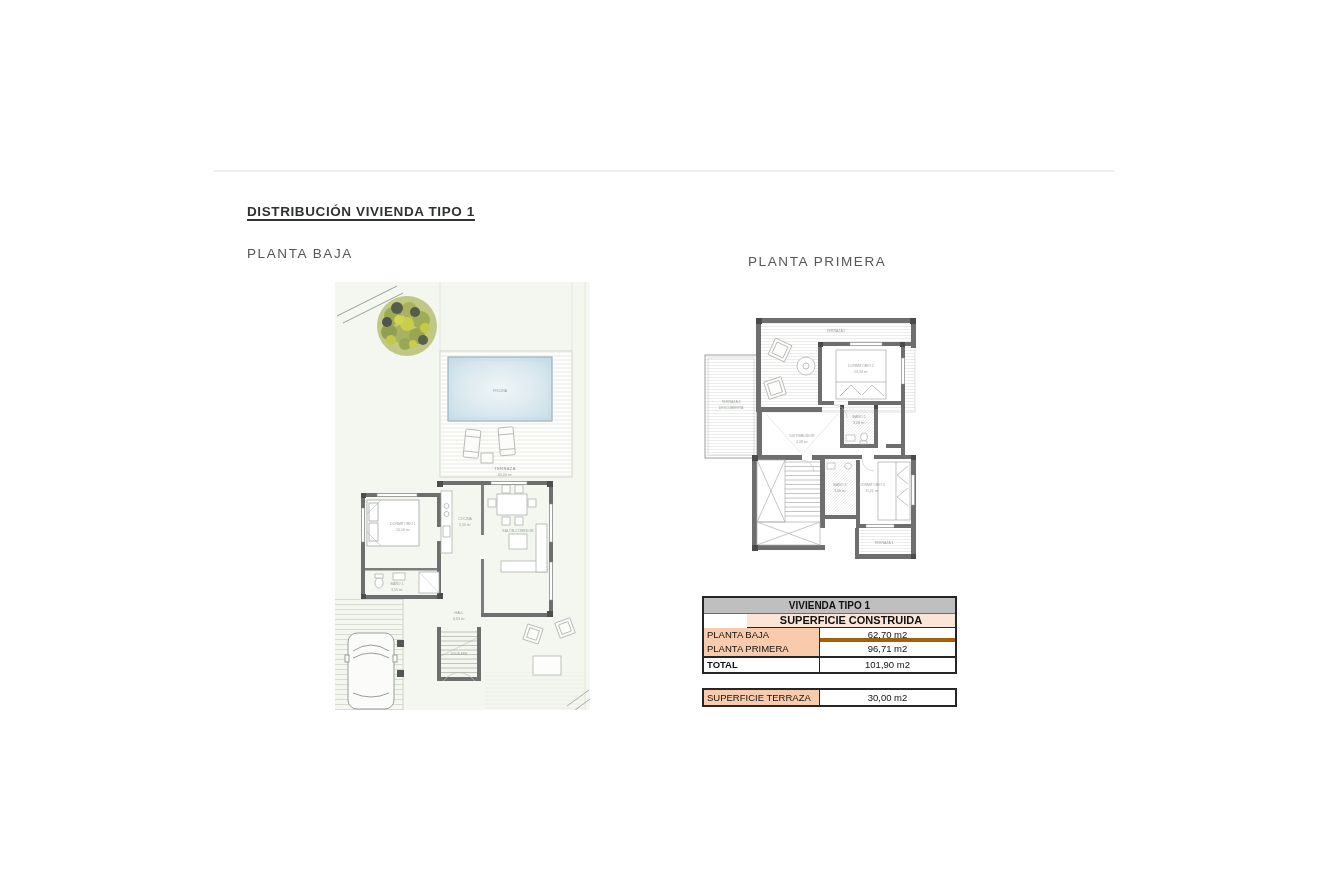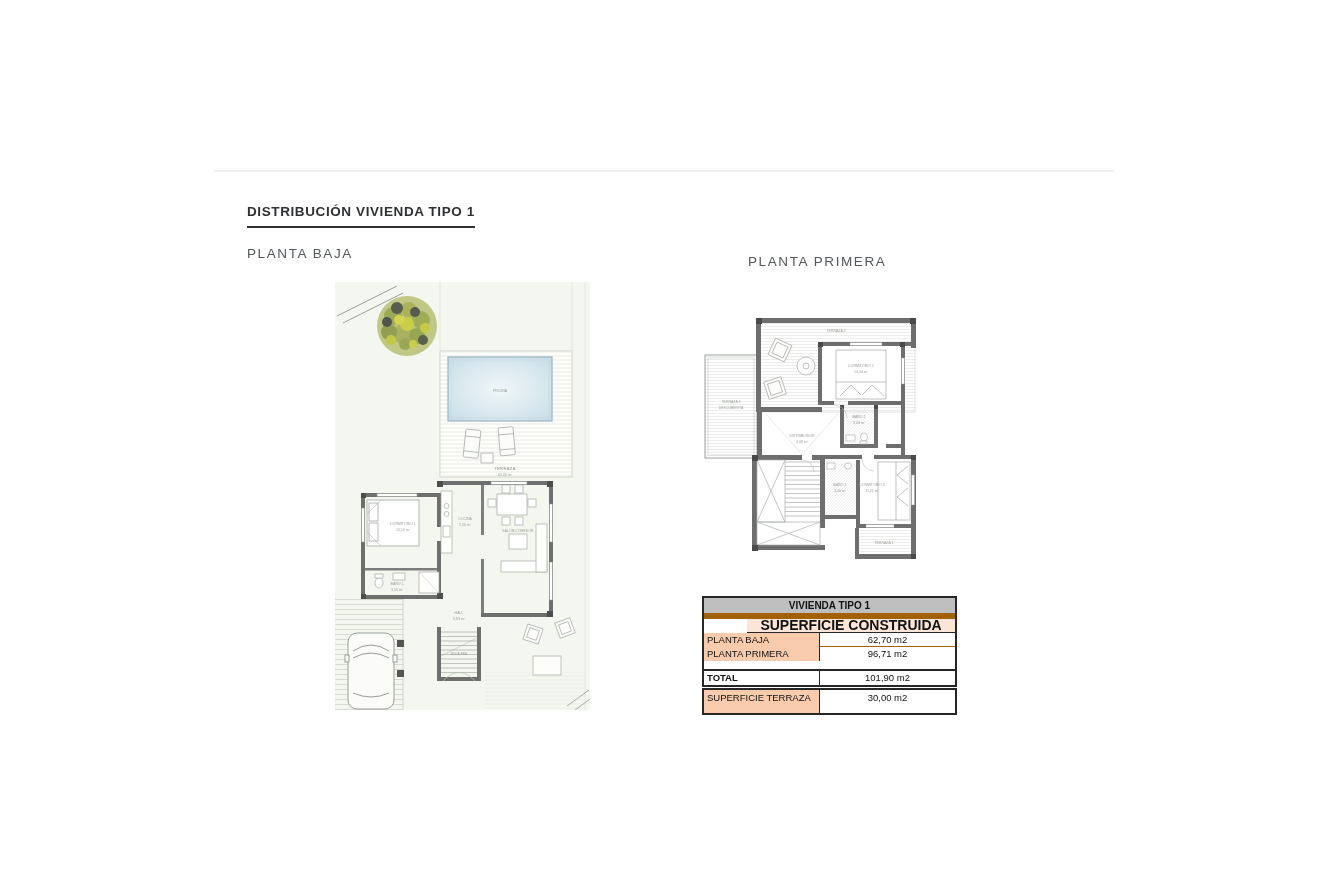--- a/index.html
+++ b/index.html
@@ -1,39 +1,39 @@
 <!DOCTYPE html>
 <html><head>
 <meta charset="utf-8">
 <style>
   html,body{margin:0;padding:0;background:#fff;}
   .canvas{position:relative;width:1320px;height:895px;background:#ffffff;overflow:hidden;
           font-family:"Liberation Sans",sans-serif;}
   .hr-top{position:absolute;left:214px;top:170px;width:900px;height:2px;background:#f1efed;}
   .heading{position:absolute;left:247px;top:204px;font-size:13.5px;font-weight:700;color:#2f3133;
-           letter-spacing:.6px;border-bottom:2px solid #2f3133;padding-bottom:7px;}
+           letter-spacing:.6px;border-bottom:2px solid #2f3133;}
   .sub{position:absolute;font-size:13.5px;font-weight:400;color:#54585b;letter-spacing:1.6px;}
   .sub-left{left:247px;top:246px;}
   .sub-right{left:748px;top:254px;}
   .plan{position:absolute;}
   
   .vtable{position:absolute;left:702px;top:596px;width:255px;border:2px solid #262626;box-sizing:border-box;
           font-family:"Liberation Sans",sans-serif;}
   .vt-title{height:15px;line-height:15px;background:#bfbfbf;text-align:center;font-size:10px;font-weight:700;
-            color:#111;border-bottom:6px solid #a16207;}
-  .vt-sub{height:13px;line-height:13px;background:#fbe5d6;text-align:center;font-size:14px;font-weight:700;
+            color:#111;border-bottom:1px solid #a16207;}
+  .vt-sub{height:13px;line-height:13px;background:#fbe5d6;text-align:center;font-size:11px;font-weight:700;
           color:#111;border-bottom:1px solid #262626;margin-left:43px;}
   .vt-row{display:flex;height:14px;line-height:14px;font-size:9.5px;color:#111;}
   .vt-label{width:116px;background:#f8cbad;padding-left:3px;border-right:1px solid #262626;box-sizing:border-box;}
   .vt-label.white{background:#fff;font-weight:700;}
   .vt-val{flex:1;text-align:center;background:#fff;}
-  .vt-row.b1 .vt-val{border-bottom:1px solid #a16207;}
-  .vt-row.total{border-top:2px solid #262626;height:14px;margin-top:8px;}
+  .vt-row.b1 .vt-val{border-bottom:4px solid #a16207;}
+  .vt-row.total{border-top:2px solid #262626;height:14px;}
   .vtable2{position:absolute;left:702px;top:688px;width:255px;border:2px solid #262626;box-sizing:border-box;}
-  .vtable2 .vt-row{height:23px;line-height:15px;}
+  .vtable2 .vt-row{height:15px;line-height:15px;}
   svg text{font-family:"Liberation Sans",sans-serif;}
   .lbl{font-size:4.2px;fill:#8f948f;text-anchor:middle;letter-spacing:.3px;}
   .lbl2{font-size:3.5px;fill:#9aa09a;text-anchor:middle;}
 </style>
 </head>
 <body>
 
 <div class="canvas">
 
   <div class="hr-top"></div>

